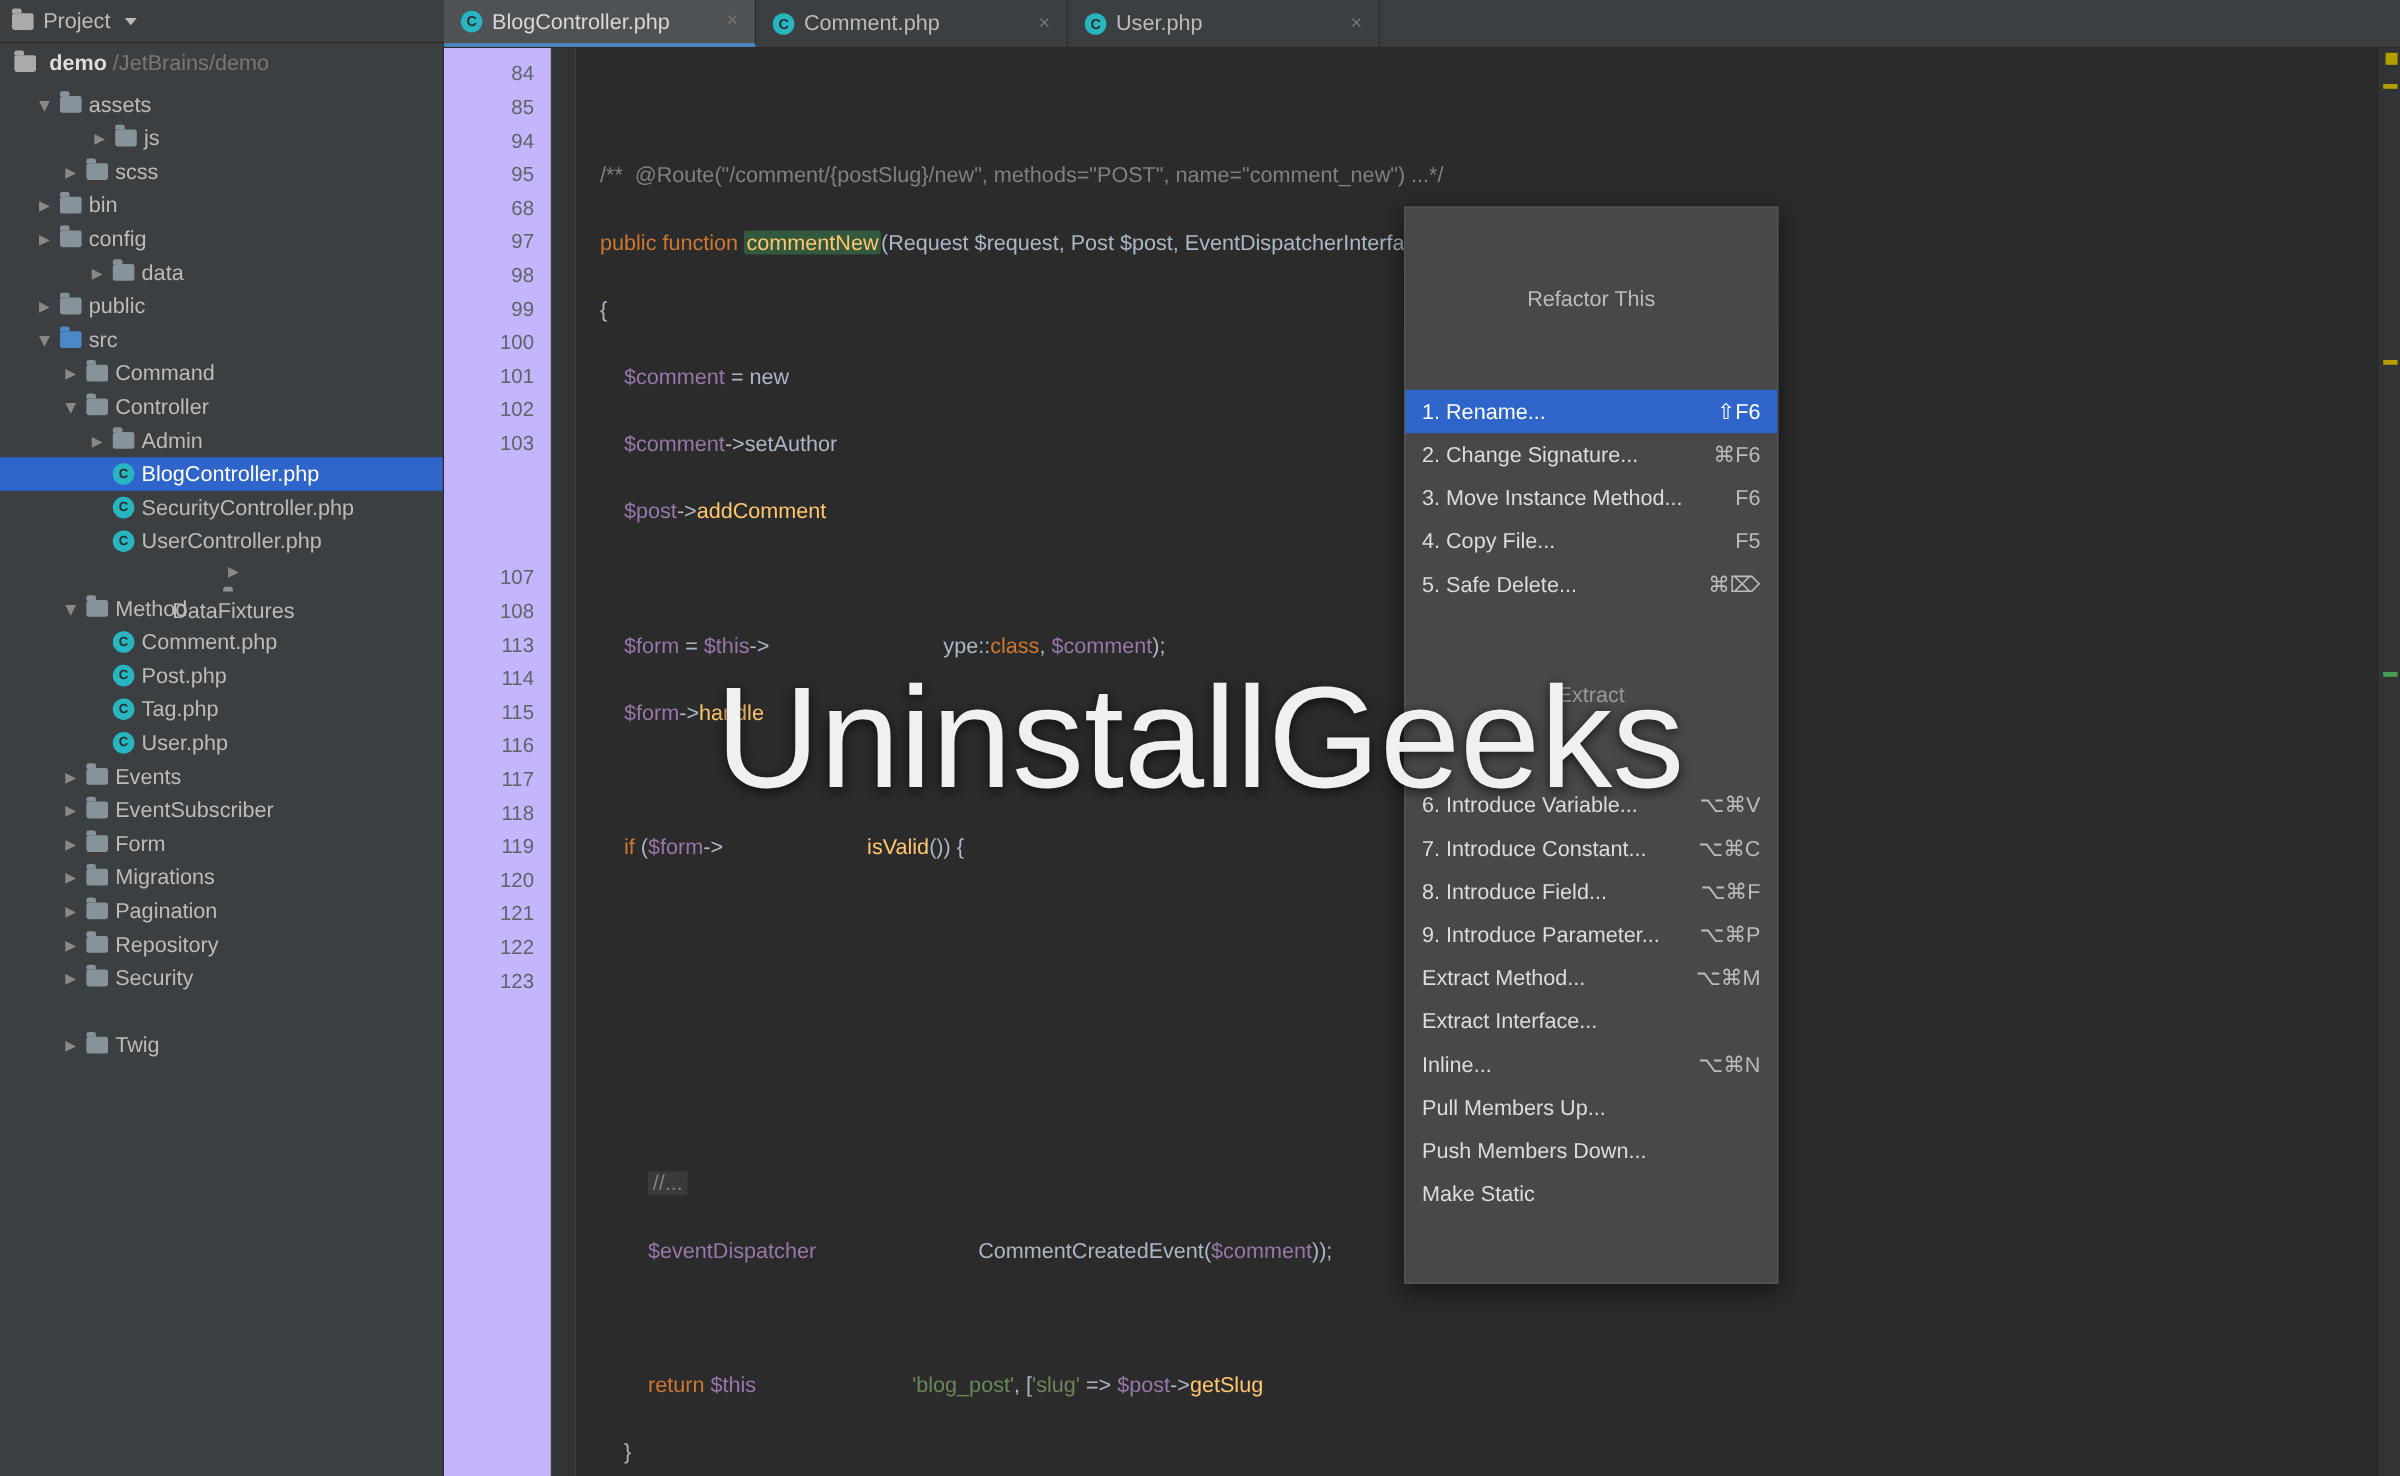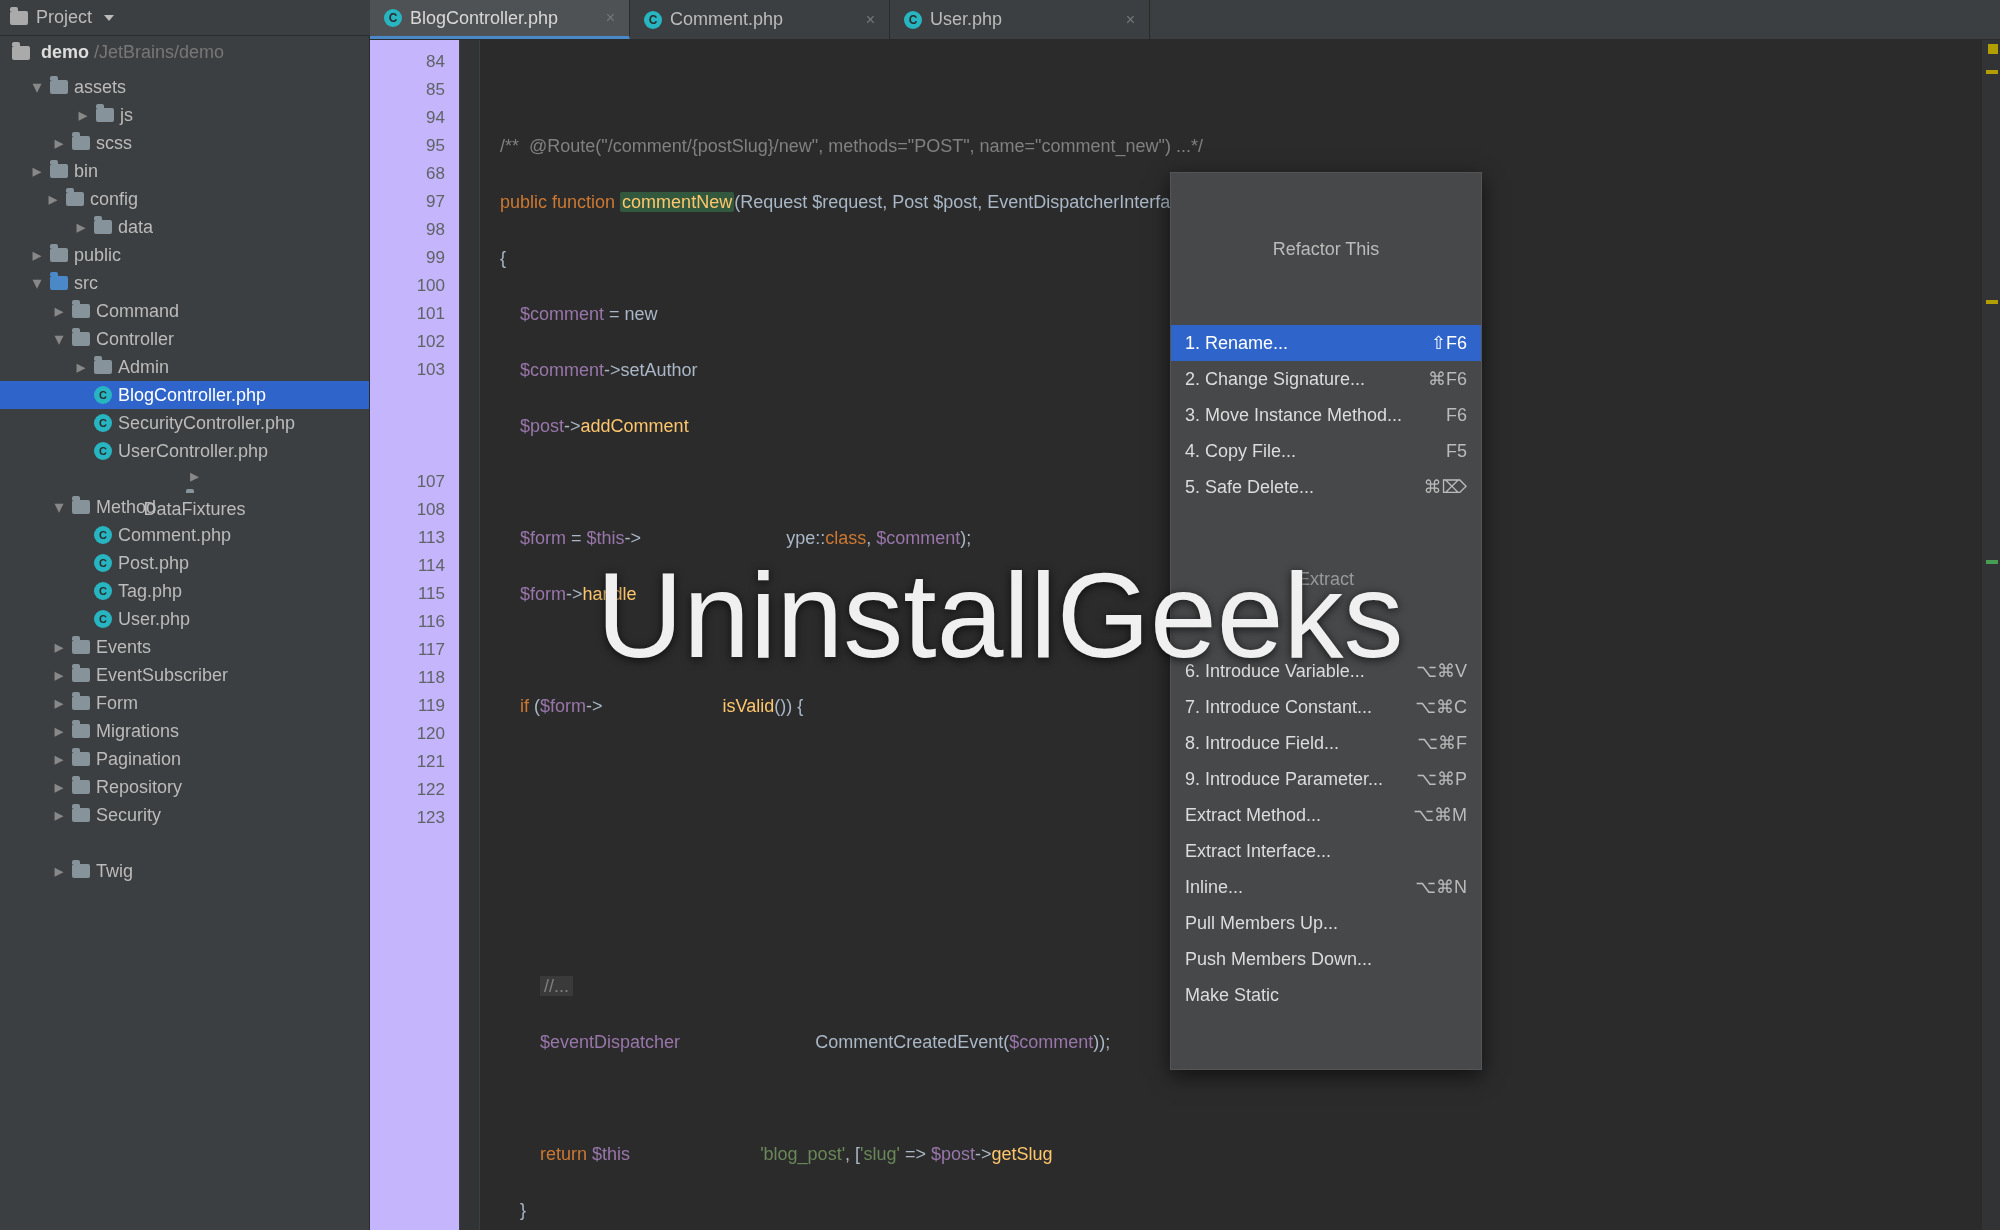--- a/index.html
+++ b/index.html
@@ -140,21 +140,21 @@
       <div class="tree-row" style="padding-left: 52px;">
         <span class="chev right"></span>
         <span class="folder-icon"></span>
         <span>scss</span>
       </div>
       <div class="tree-row" style="padding-left: 30px;">
         <span class="chev right"></span>
         <span class="folder-icon"></span>
         <span>bin</span>
       </div>
-      <div class="tree-row" style="padding-left: 46px; align-items: center;">
+      <div class="tree-row" style="padding-left: 30px; align-items: center;">
         <span class="chev right"></span>
         <span class="folder-icon"></span>
         <span>config</span>
       </div>
       <div class="tree-row" style="padding-left: 30px; margin-left: 44px;">
         <span class="chev right"></span>
         <span class="folder-icon"></span>
         <span>data</span>
       </div>
       <div class="tree-row" style="padding-left: 30px;">

